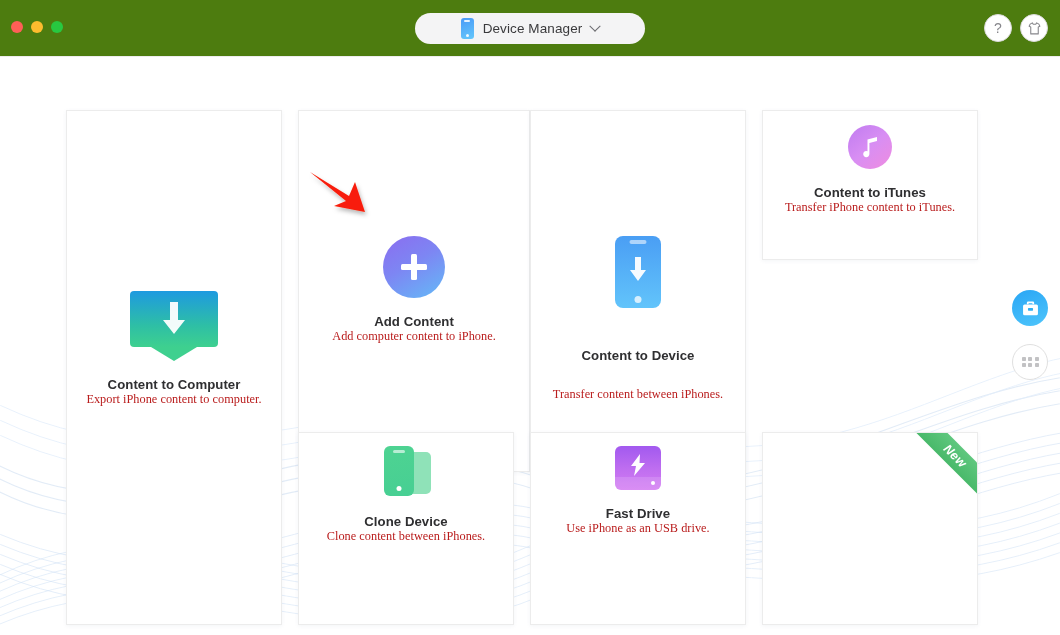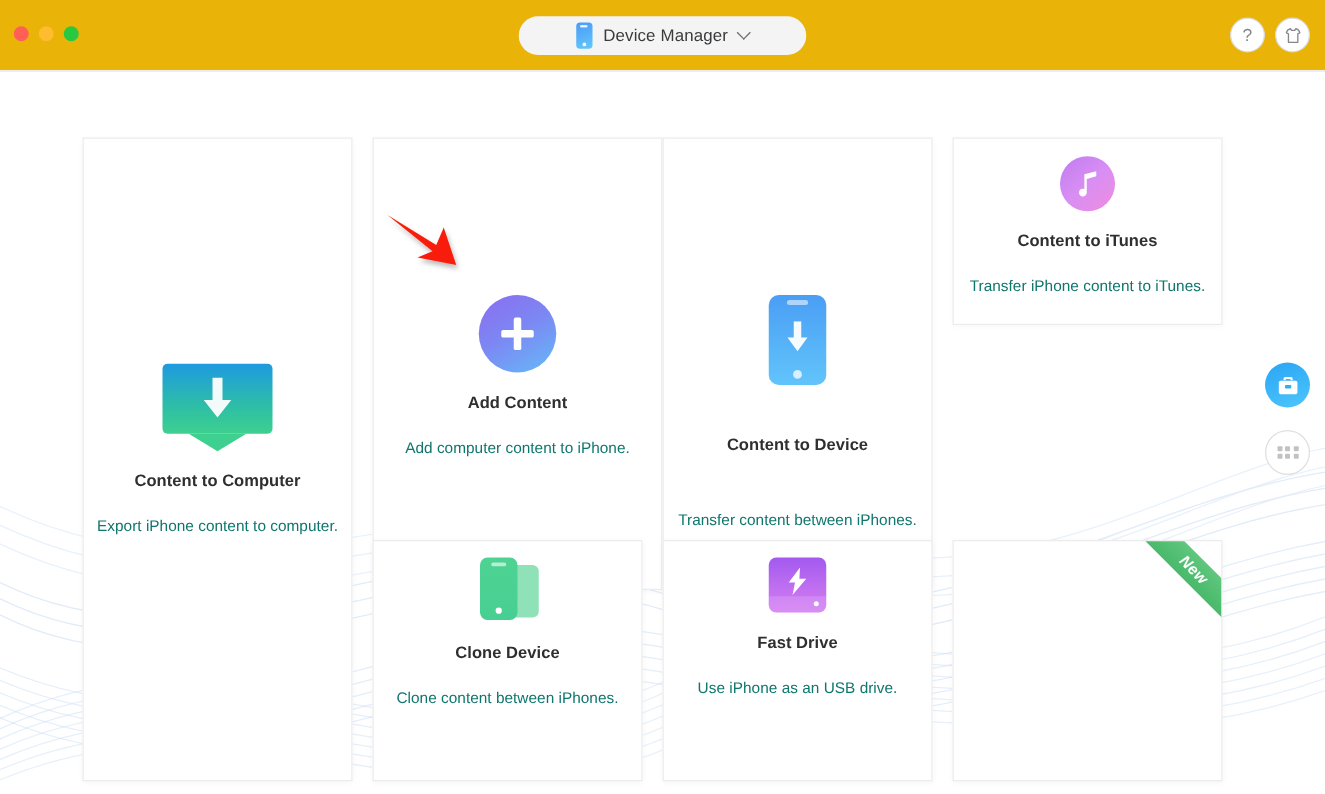--- a/index.html
+++ b/index.html
@@ -13,21 +13,21 @@
     position: relative;
     width: 1060px; height: 635px;
     background: #ffffff;
     overflow: hidden;
   }
 
   
   .titlebar {
     position: absolute; top: 0; left: 0;
     width: 1060px; height: 57px;
-    background: #eab308;
+    background: #4d7c0f;
     border-bottom: 1px solid #ededed;
     z-index: 20;
   }
   .traffic {
     position: absolute; left: 11px; top: 21px;
     display: flex; gap: 8px; align-items: center;
   }
   .light { width: 12px; height: 12px; border-radius: 50%; display: block; }
   .light.red    { background: #ff5f57; }
   .light.yellow { background: #febc2e; }
@@ -95,21 +95,21 @@
   }
   .card .inner {
     position: absolute; left: 0; right: 0;
     display: flex; flex-direction: column; align-items: center;
   }
   .card .ttl {
     font-size: 13.2px; font-weight: bold; color: #2f2f31;
     margin-top: 16px; letter-spacing: .05px;
   }
   .card .sub {
-    font-size: 12.3px; color: #0f766e; margin-top: 22px; letter-spacing: .02px;
+    font-size: 12.3px; color: #b91c1c; margin-top: 0; letter-spacing: .02px; font-family: Liberation Serif, serif;
   }
   .iconwrap { display: flex; align-items: center; justify-content: center; }
 
   
   #card-content-to-computer { left: 66px;  top: 53px;  width: 216px; height: 515px; }
   #card-add-content         { left: 298px; top: 53px;  width: 232px; height: 362px; }
   #card-content-to-device   { left: 530px; top: 53px;  width: 216px; height: 362px; }
   #card-content-to-itunes   { left: 762px; top: 53px;  width: 216px; height: 150px; }
   #card-merge-device        { left: 762px; top: 213px; width: 216px; height: 150px; }
   #card-clone-device        { left: 298px; top: 375px; width: 216px; height: 193px; }

